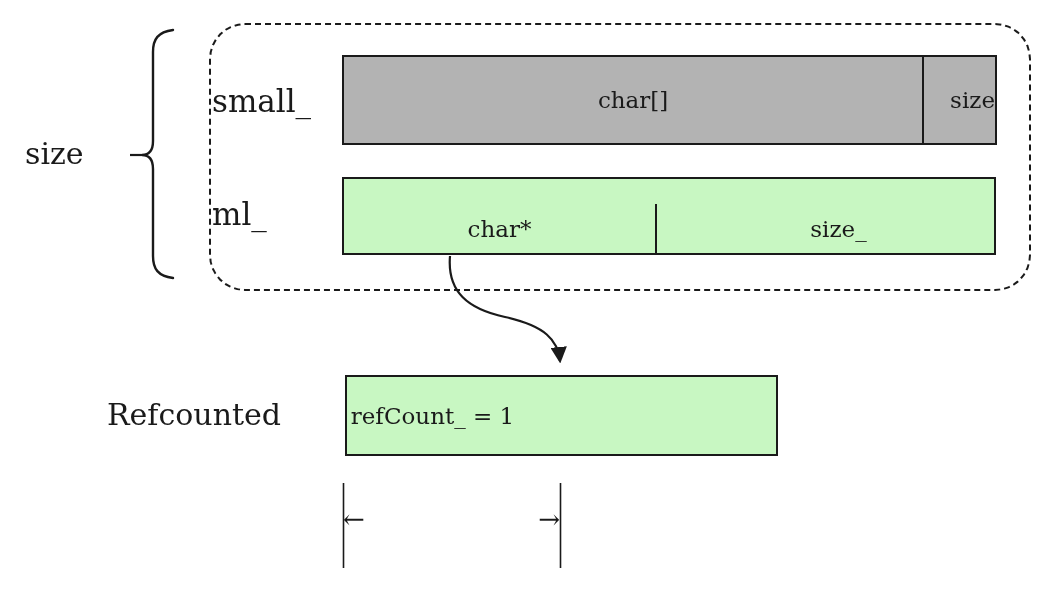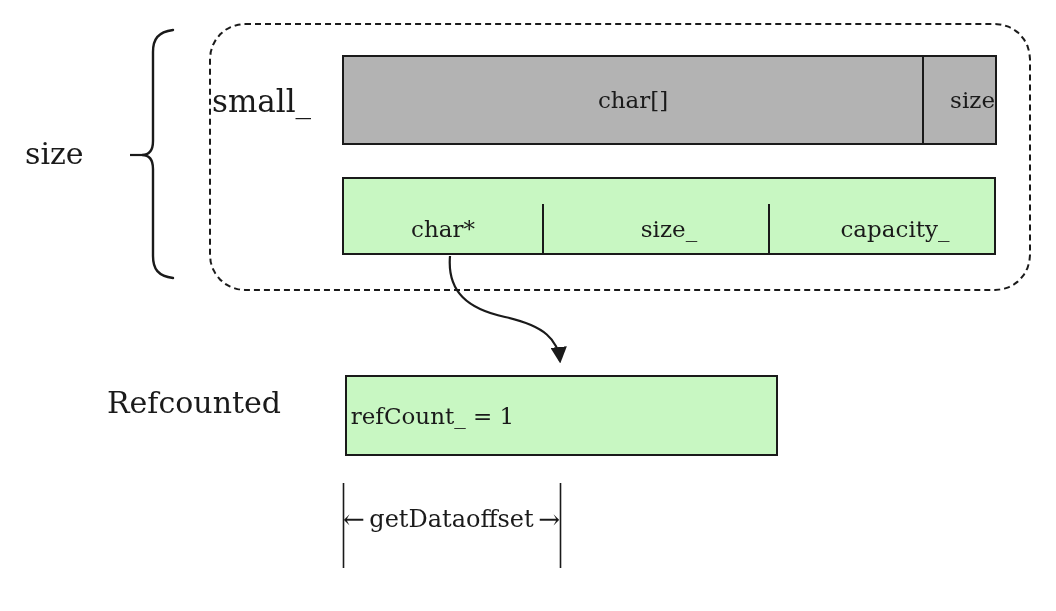--- a/index.html
+++ b/index.html
@@ -25,21 +25,21 @@
   }
 
   
   .side-label {
     white-space: nowrap;
     line-height: 1;
   }
   .lbl-union { left: 25px;  top: 139px; width: 110px; font-size: 30px; }
   .lbl-small { left: 212px; top: 86px;  width: 128px; font-size: 31px; }
   .lbl-ml    { left: 212px; top: 199px; width: 128px; font-size: 31px; }
-  .lbl-ref   { left: 107px; top: 388px; width: 200px; font-size: 30px; }
+  .lbl-ref   { left: 107px; top: 400px; width: 200px; font-size: 30px; }
 
   
   .bar {
     display: flex;
     border: 2px solid var(--stroke, #1a1a1a);
     box-sizing: border-box;
   }
   .bar-small { left: 342px; top: 55px;  width: 655px; height: 90px; background: var(--gray-fill, #b3b3b3); }
   .bar-ml    { left: 342px; top: 177px; width: 654px; height: 78px; background: var(--green-fill, #c8f7c2); }
   .bar-ref   { left: 345px; top: 375px; width: 433px; height: 81px; background: var(--green-fill, #c8f7c2); }
@@ -104,30 +104,29 @@
   <div class="abs union-boundary"></div>
 
   <div class="abs side-label lbl-union">size</div>
 
   <div class="abs side-label lbl-small">small_</div>
   <div class="abs bar bar-small">
     <div class="cell cell-chararr">char[]</div>
     <div class="cell cell-size">size</div>
   </div>
 
+  <div class="abs side-label lbl-ml">ml_</div>
   <div class="abs bar bar-ml">
     <div class="cell cell-third">char*</div>
     <div class="cell cell-third">size_</div>
-    <div class="cell cell-third">capacity_</div>
   </div>
 
   <div class="abs side-label lbl-ref">Refcounted</div>
   <div class="abs bar bar-ref">
     <div class="cell cell-refcount">refCount_ = 1</div>
   </div>
 
   <div class="abs measure-label">
     <span class="arrow-glyph">←</span>
-    <span>getDataoffset</span>
     <span class="arrow-glyph">→</span>
   </div>
 
 </div>
 
 </body></html>

